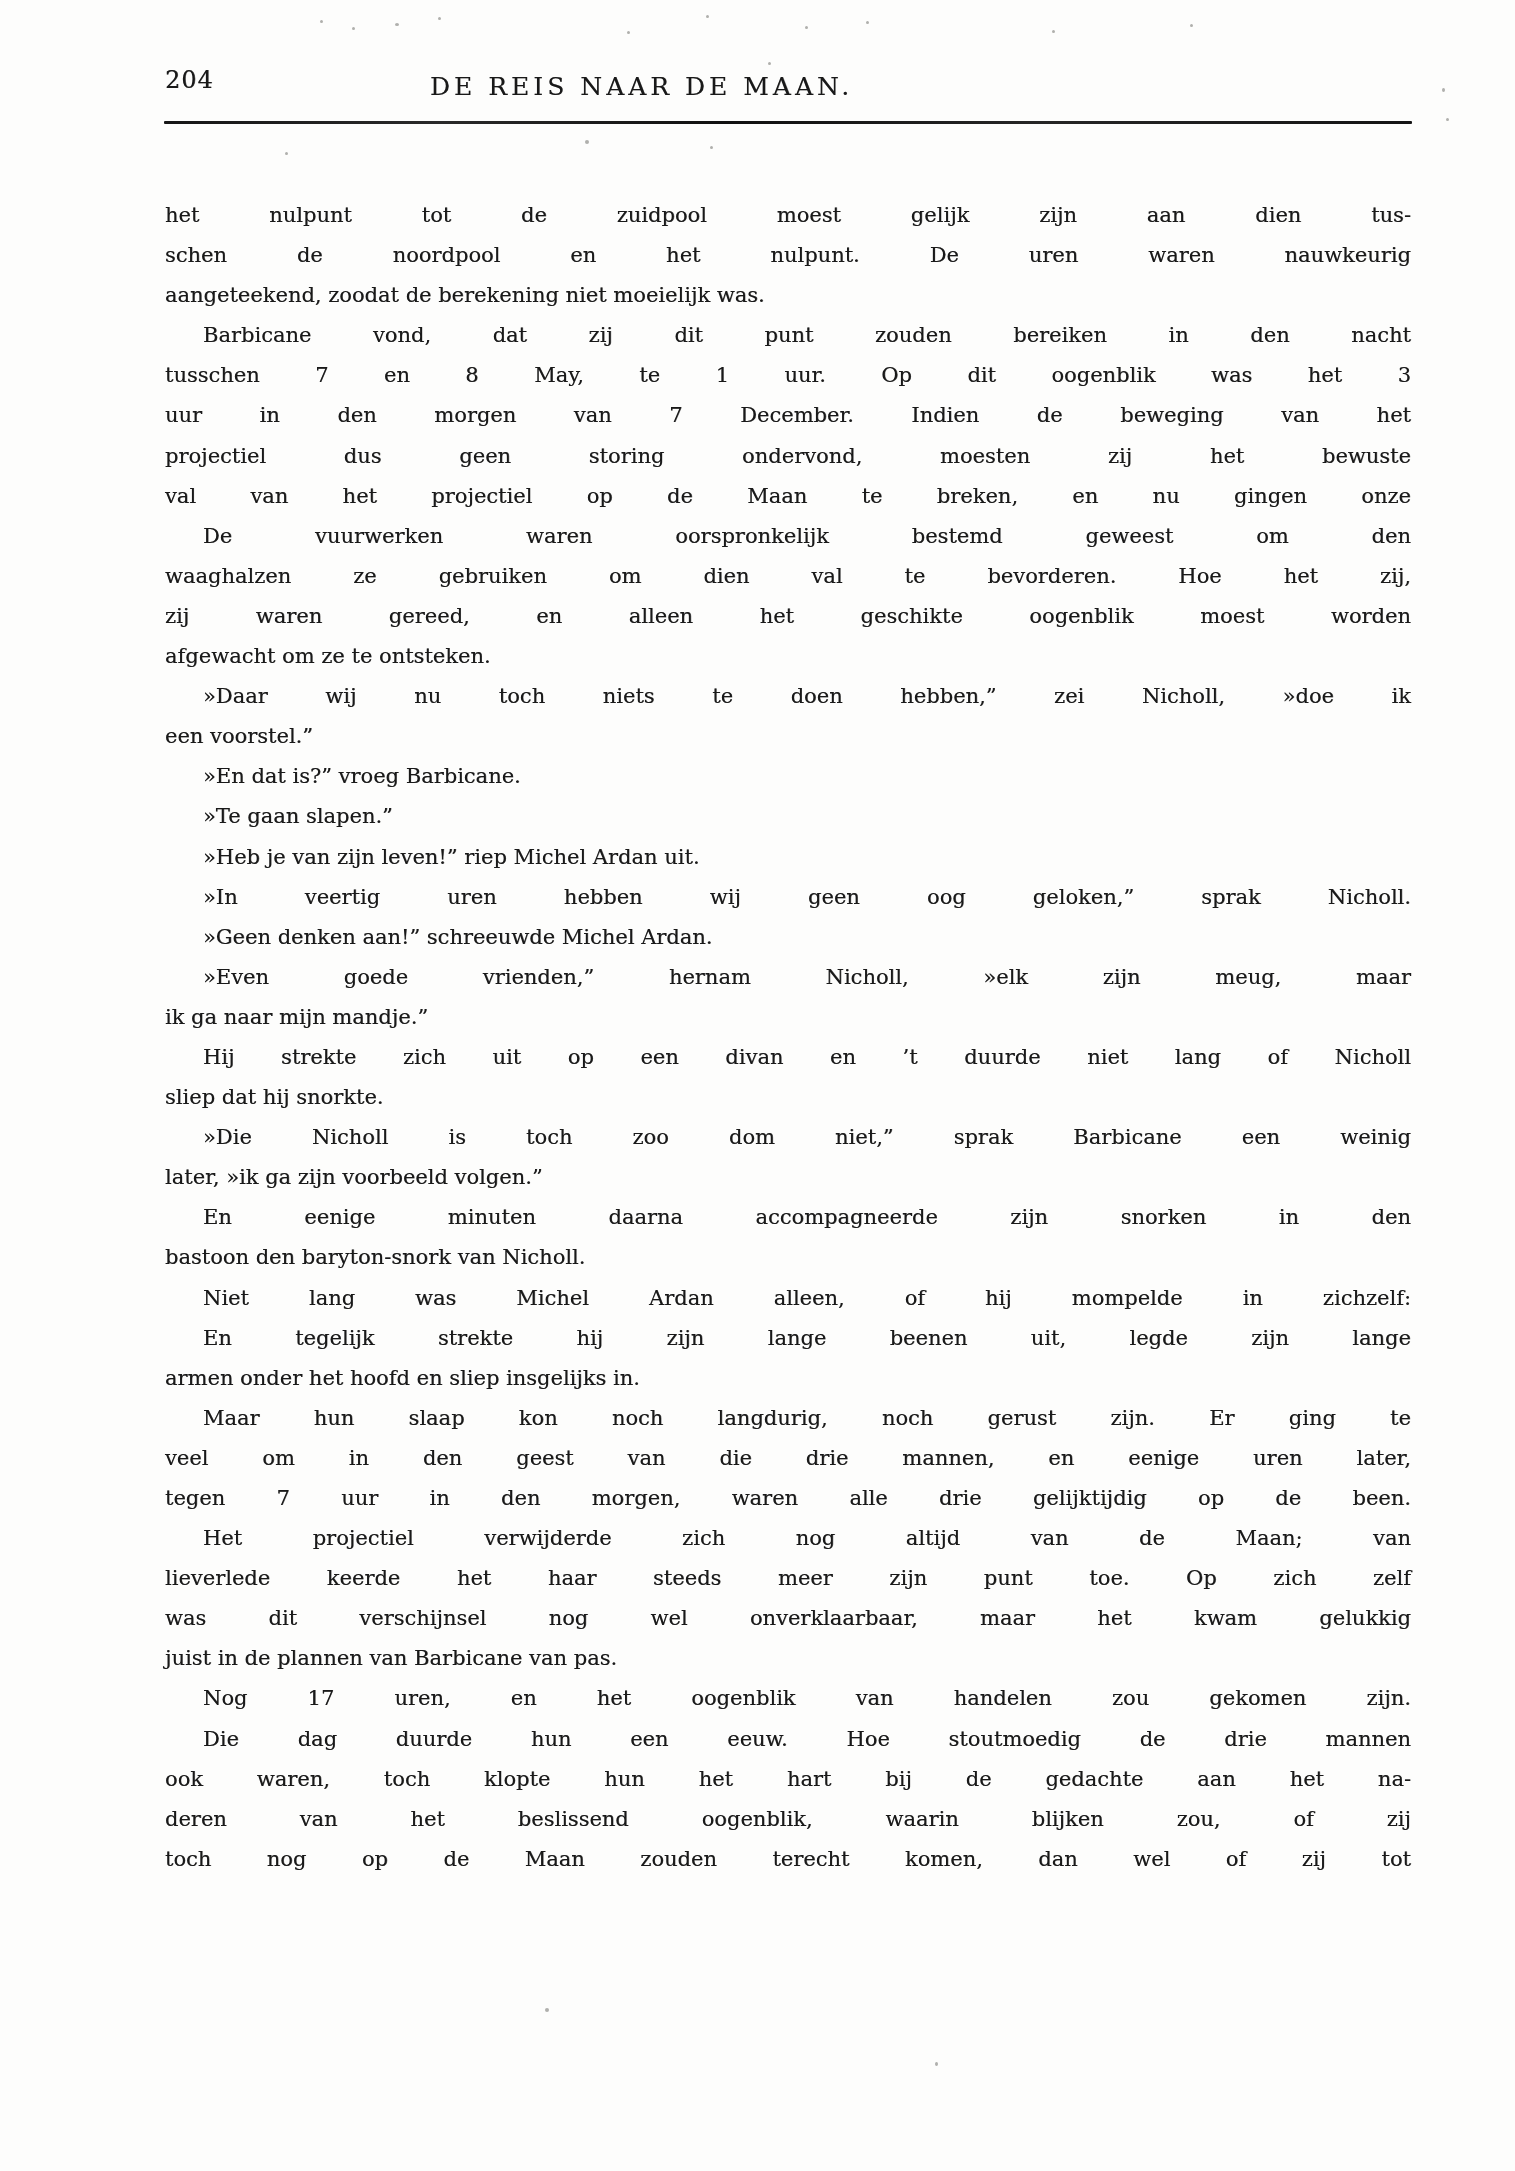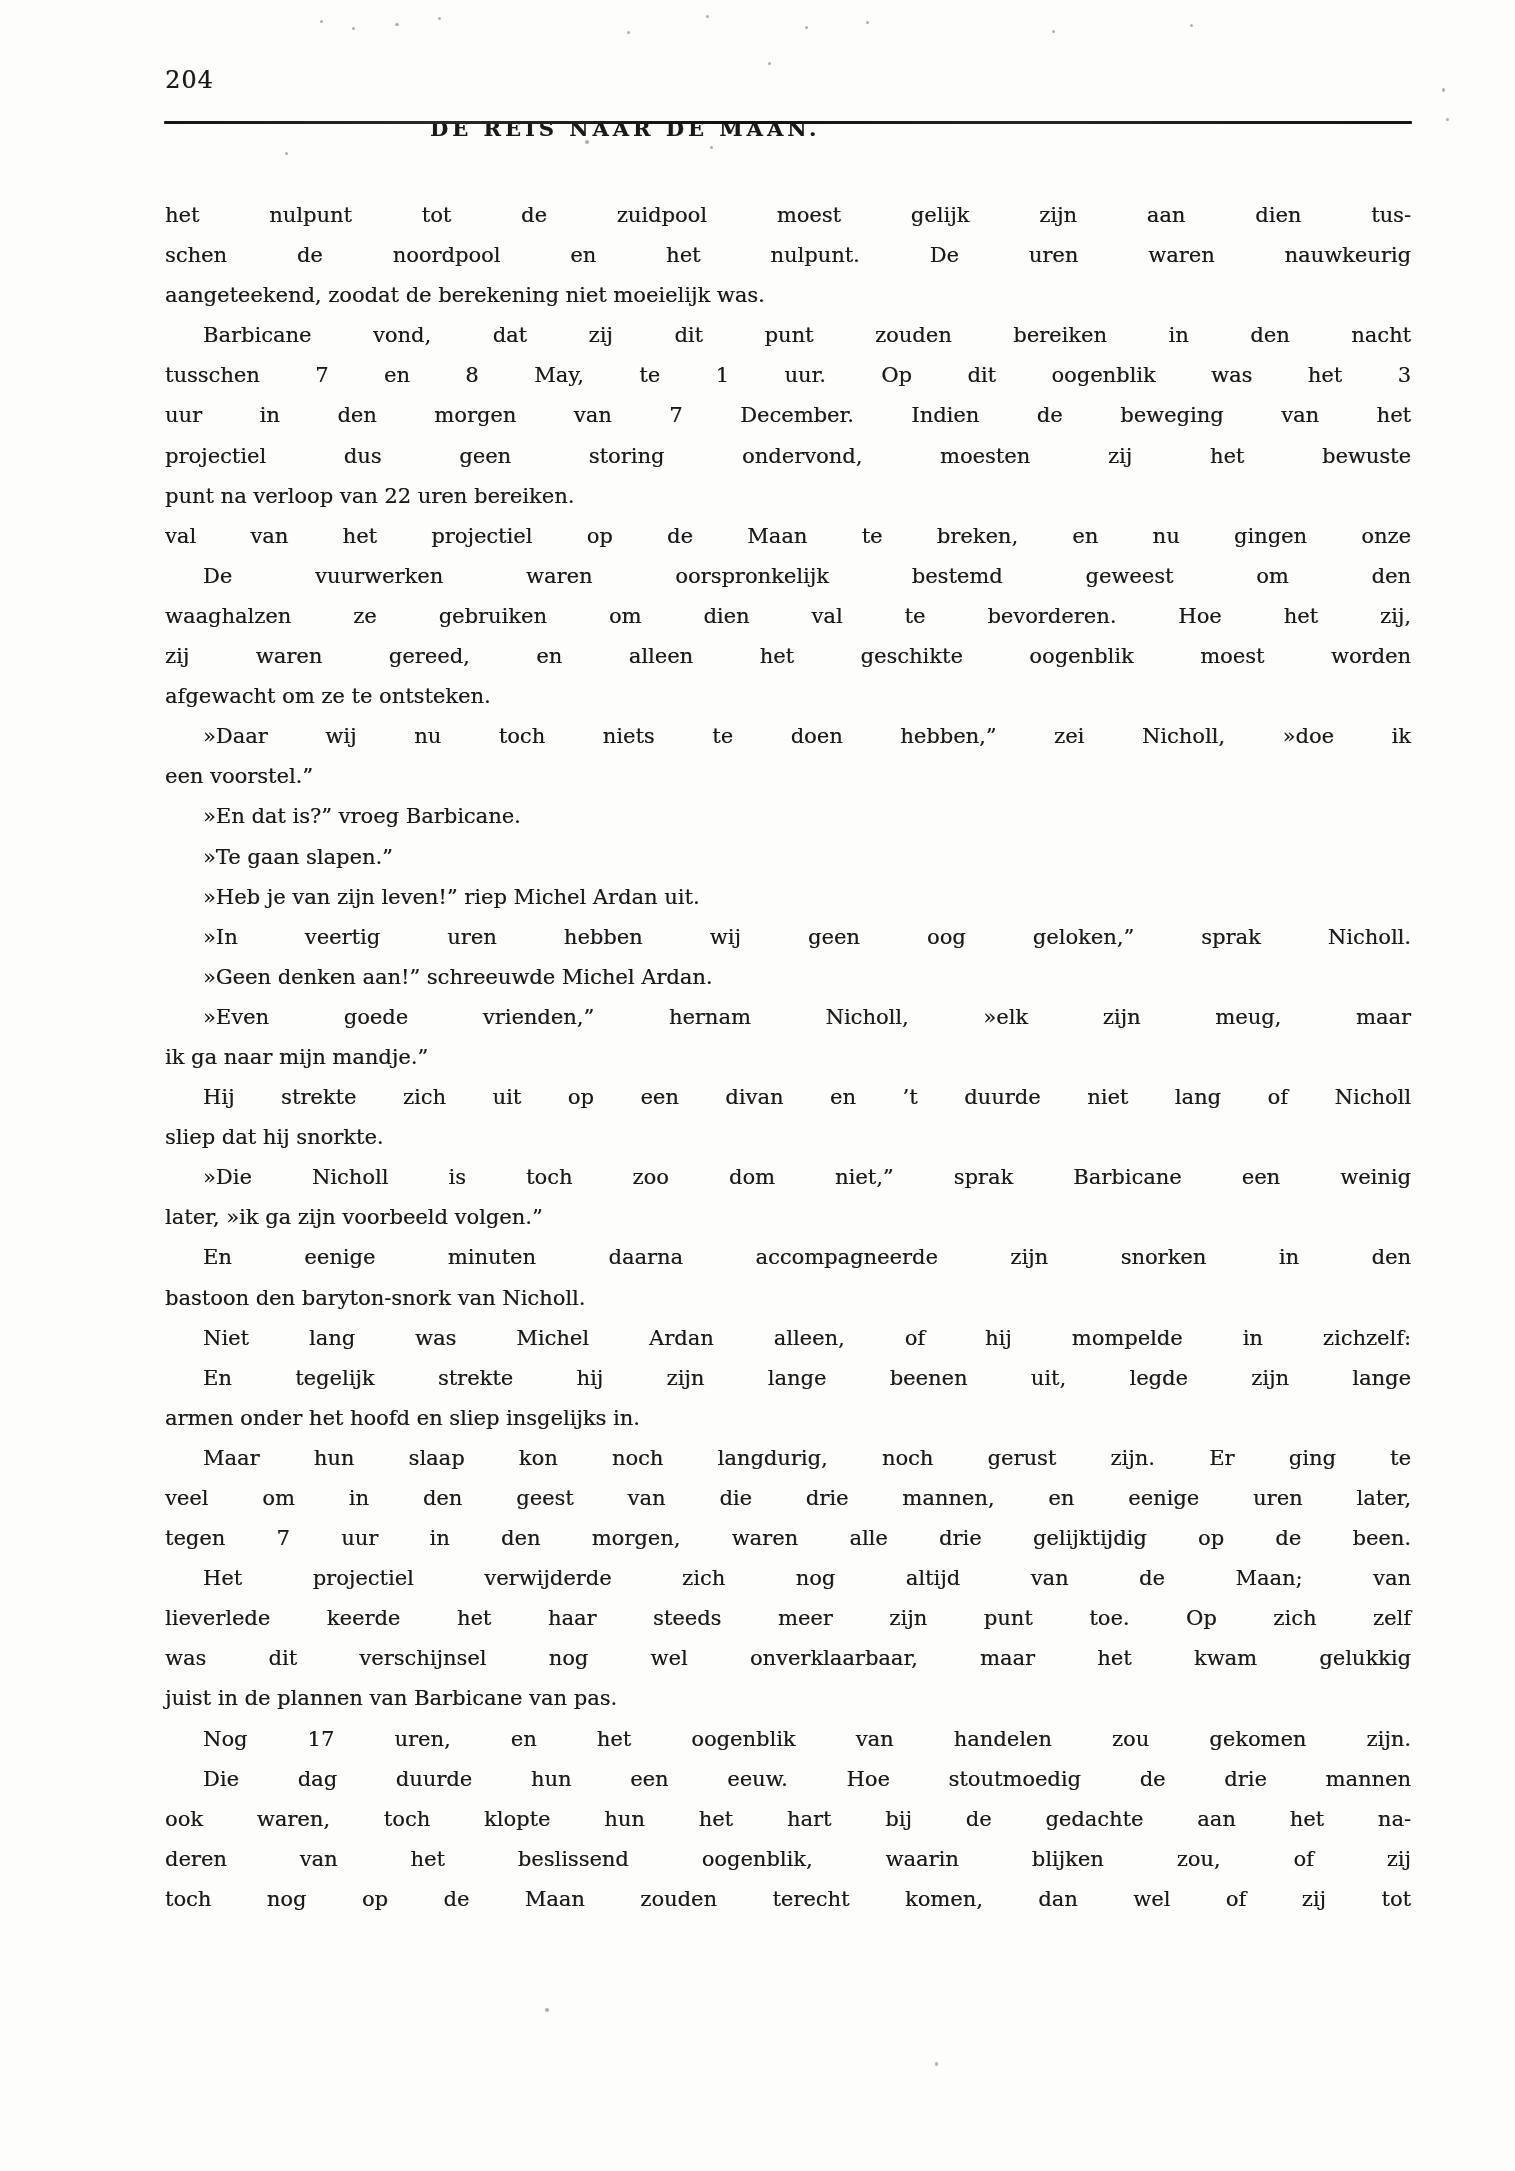--- a/index.html
+++ b/index.html
@@ -11,24 +11,23 @@
     color:#191919;
     overflow:hidden;
   }
   .pagenum{
     position:absolute;left:165px;top:66px;
     font-size:24px;letter-spacing:1px;
     text-shadow:0.4px 0.4px 0 rgba(25,25,25,.6);
   }
   .title{
     position:absolute;left:430px;top:72px;
-    font-size:21px;font-weight:bold;letter-spacing:4px;
+    font-size:25px;font-weight:normal;letter-spacing:4px;
     text-shadow:0.3px 0.3px 0 rgba(25,25,25,.5);
     white-space:nowrap;
-    margin-top:44px;
   }
   .rule{
     position:absolute;left:164px;top:121px;
     width:1248px;height:3px;
     background:linear-gradient(90deg,#161616 0%,#2a2a2a 22%,#101010 45%,#262626 70%,#141414 100%);
     border-radius:1px;
   }
   .content{
     position:absolute;left:165px;top:195px;width:1246px;
   }
@@ -60,21 +59,20 @@
 
   <div class="content">
 
   <div class="line">het nulpunt tot de zuidpool moest gelijk zijn aan dien tus-</div>
       <div class="line">schen de noordpool en het nulpunt. De uren waren nauwkeurig</div>
       <div class="line endline">aangeteekend, zoodat de berekening niet moeielijk was.</div>
       <div class="line indent">Barbicane vond, dat zij dit punt zouden bereiken in den nacht</div>
       <div class="line">tusschen 7 en 8 May, te 1 uur. Op dit oogenblik was het 3</div>
       <div class="line">uur in den morgen van 7 December. Indien de beweging van het</div>
       <div class="line">projectiel dus geen storing ondervond, moesten zij het bewuste</div>
-      <div class="line endline">punt na verloop van 22 uren bereiken.</div>
       <div class="line">val van het projectiel op de Maan te breken, en nu gingen onze</div>
       <div class="line indent">De vuurwerken waren oorspronkelijk bestemd geweest om den</div>
       <div class="line">waaghalzen ze gebruiken om dien val te bevorderen. Hoe het zij,</div>
       <div class="line">zij waren gereed, en alleen het geschikte oogenblik moest worden</div>
       <div class="line endline">afgewacht om ze te ontsteken.</div>
       <div class="line indent">»Daar wij nu toch niets te doen hebben,” zei Nicholl, »doe ik</div>
       <div class="line endline">een voorstel.”</div>
       <div class="line indent endline">»En dat is?” vroeg Barbicane.</div>
       <div class="line indent endline">»Te gaan slapen.”</div>
       <div class="line indent endline">»Heb je van zijn leven!” riep Michel Ardan uit.</div>

